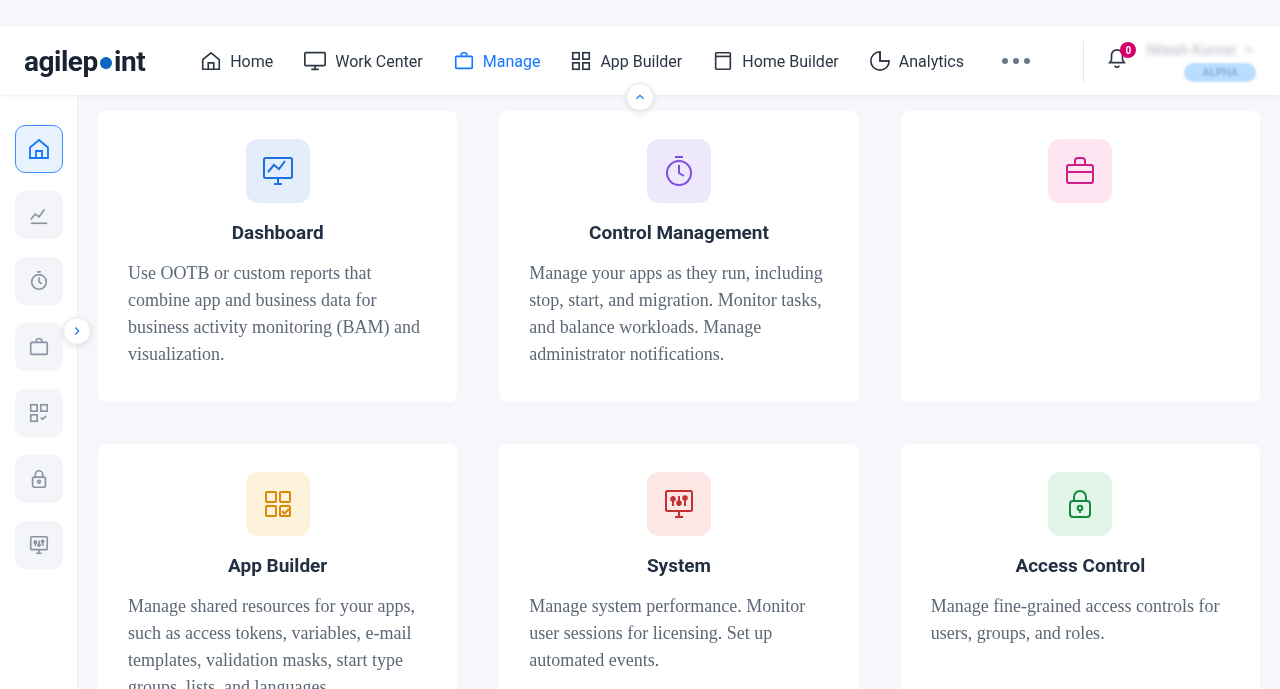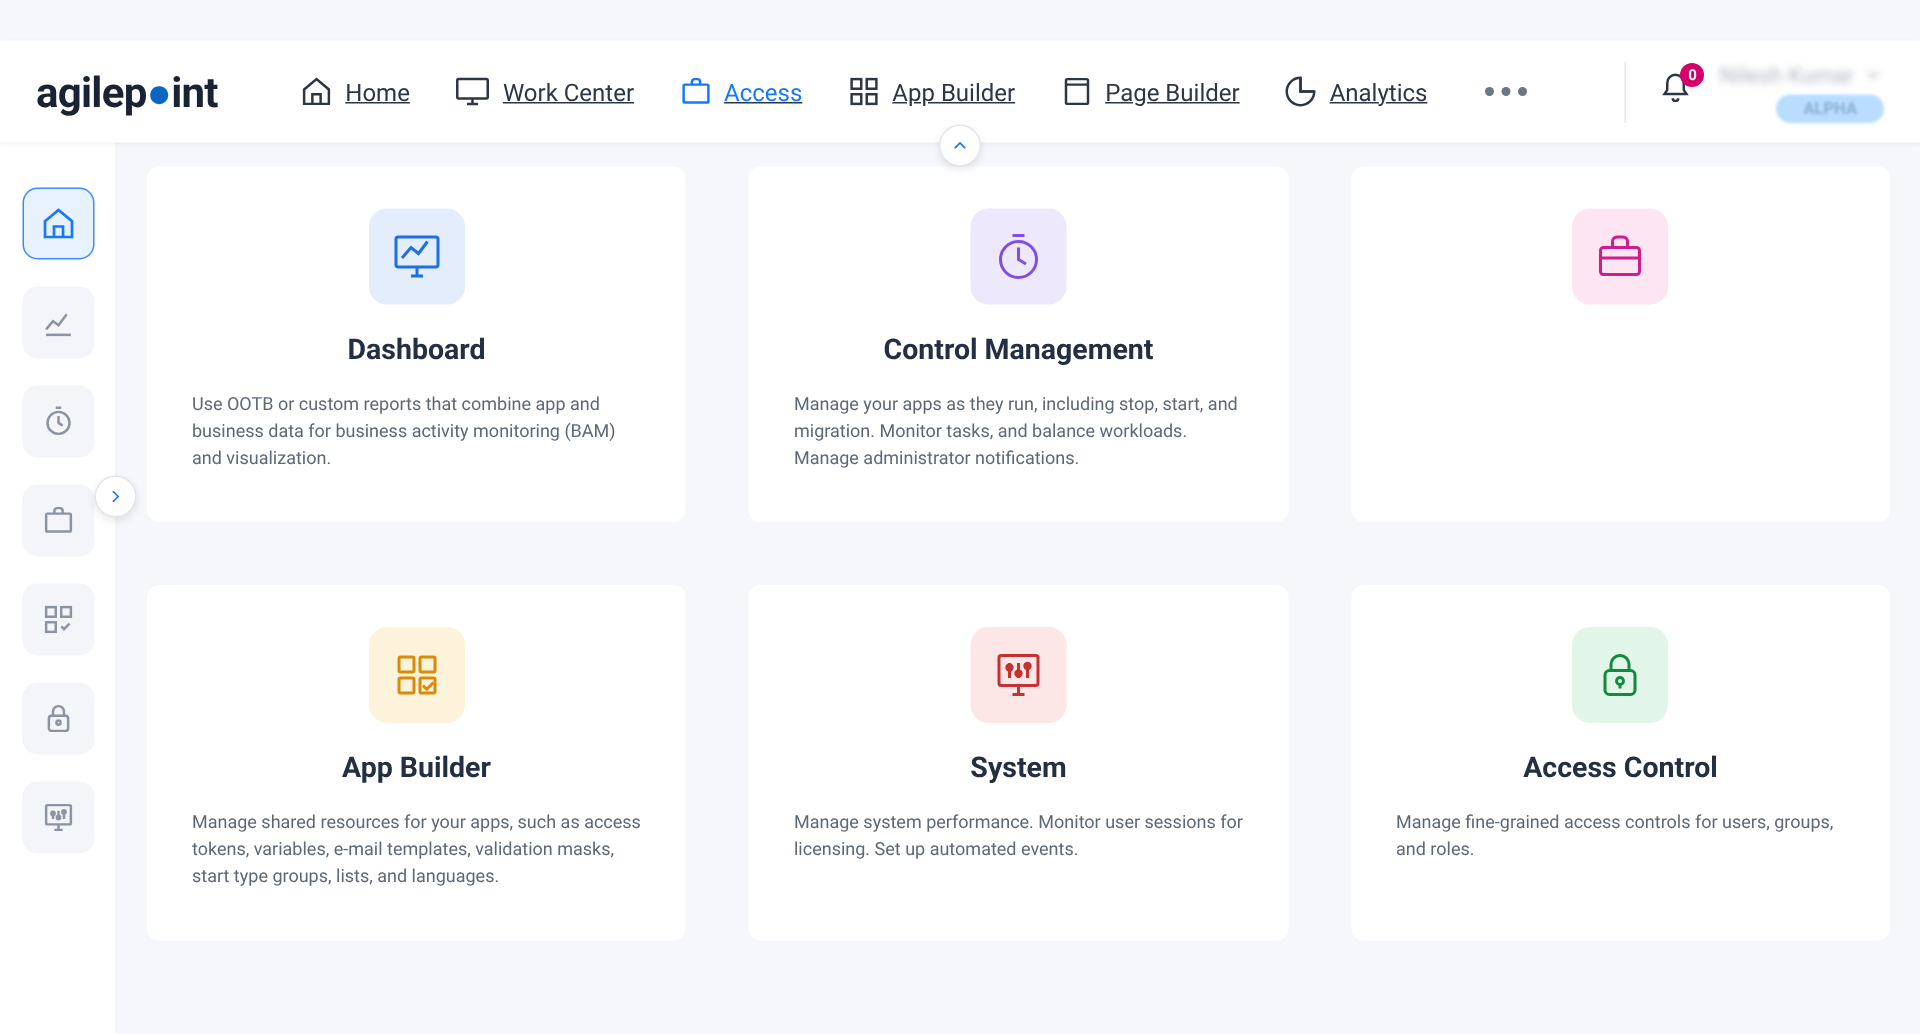--- a/index.html
+++ b/index.html
@@ -25,21 +25,21 @@
     margin-top: 27px;
   }
   .logo {
     font-size: 28px;
     font-weight: 700;
     letter-spacing: -0.5px;
     color: #1a2333;
     margin-right: 55px;
   }
   .logo .dot { color: #0a66c2; }
-  .nav-items { display: flex; align-items: center; gap: 30px; text-decoration: underline; }
+  .nav-items { display: flex; align-items: center; gap: 30px; }
   .nav-item {
     display: flex; align-items: center; gap: 8px;
     font-size: 16px; color: #2c3645; cursor: pointer;
     padding: 6px 0;
   }
   .nav-item.active { color: #1677ff; }
   .nav-item.active svg { stroke: #1677ff; }
   .nav-item svg { stroke: #2c3645; fill: none; stroke-width: 1.8; }
   .more-dots { display:flex; gap:5px; margin-left:8px; cursor:pointer;}
   .more-dots span { width:6px;height:6px;border-radius:50%;background:#6b7785;}
@@ -115,21 +115,21 @@
   }
   .card-icon {
     width:64px;height:64px;border-radius:12px;
     display:flex;align-items:center;justify-content:center;
     margin: 0 auto 18px;
   }
   .card-title {
     text-align:center; font-size:19px; font-weight:700; color:#232f42; margin-bottom:16px;
   }
   .card-desc {
-    font-size:12px; color:#5d6876; line-height:1.5;
+    font-size:18px; color:#5d6876; line-height:1.5;font-family:Liberation Serif, serif;
   }
   .ic-dashboard{background:#e3edfb;} .ic-dashboard svg{stroke:#1e6fe0;}
   .ic-runtime{background:#eee8fc;} .ic-runtime svg{stroke:#7e4fe3;}
   .ic-appmgmt{background:#fde6f2;} .ic-appmgmt svg{stroke:#d01d8d;}
   .ic-builder{background:#fdf2da;} .ic-builder svg{stroke:#d88a08;fill:#d88a08;}
   .ic-access{background:#e1f5e8;} .ic-access svg{stroke:#158a3f;}
   .ic-system{background:#fde6e6;} .ic-system svg{stroke:#c53030;}
   .card-icon svg{fill:none;stroke-width:2;}
 </style>
 </head>
@@ -153,37 +153,37 @@
           <rect x="2" y="2" width="22" height="14" rx="1"></rect>
           <path d="M9 20h8M13 16v4"></path>
         </svg>
       <span>Work Center</span>
     </div>
     <div class="nav-item active">
       <svg width="22" height="22" viewBox="0 0 24 24">
           <rect x="3" y="7" width="18" height="13" rx="1"></rect>
           <path d="M9 7V5a2 2 0 0 1 2-2h2a2 2 0 0 1 2 2v2"></path>
         </svg>
-      <span>Access</span>
+      <span>Manage</span>
     </div>
     <div class="nav-item">
       <svg width="22" height="22" viewBox="0 0 24 24">
           <rect x="3" y="3" width="7" height="7"></rect>
           <rect x="14" y="3" width="7" height="7"></rect>
           <rect x="3" y="14" width="7" height="7"></rect>
           <rect x="14" y="14" width="7" height="7"></rect>
         </svg>
       <span>App Builder</span>
     </div>
     <div class="nav-item">
       <svg width="22" height="22" viewBox="0 0 24 24">
           <rect x="4" y="3" width="16" height="18" rx="1"></rect>
           <path d="M4 7h16"></path>
         </svg>
-      <span>Page Builder</span>
+      <span>Home Builder</span>
     </div>
     <div class="nav-item">
       <svg width="22" height="22" viewBox="0 0 24 24">
           <path d="M12 2a10 10 0 1 0 10 10H12z"></path>
           <path d="M12 2v10h10"></path>
         </svg>
       <span>Analytics</span>
     </div>
     <div class="more-dots">
       <span></span>

